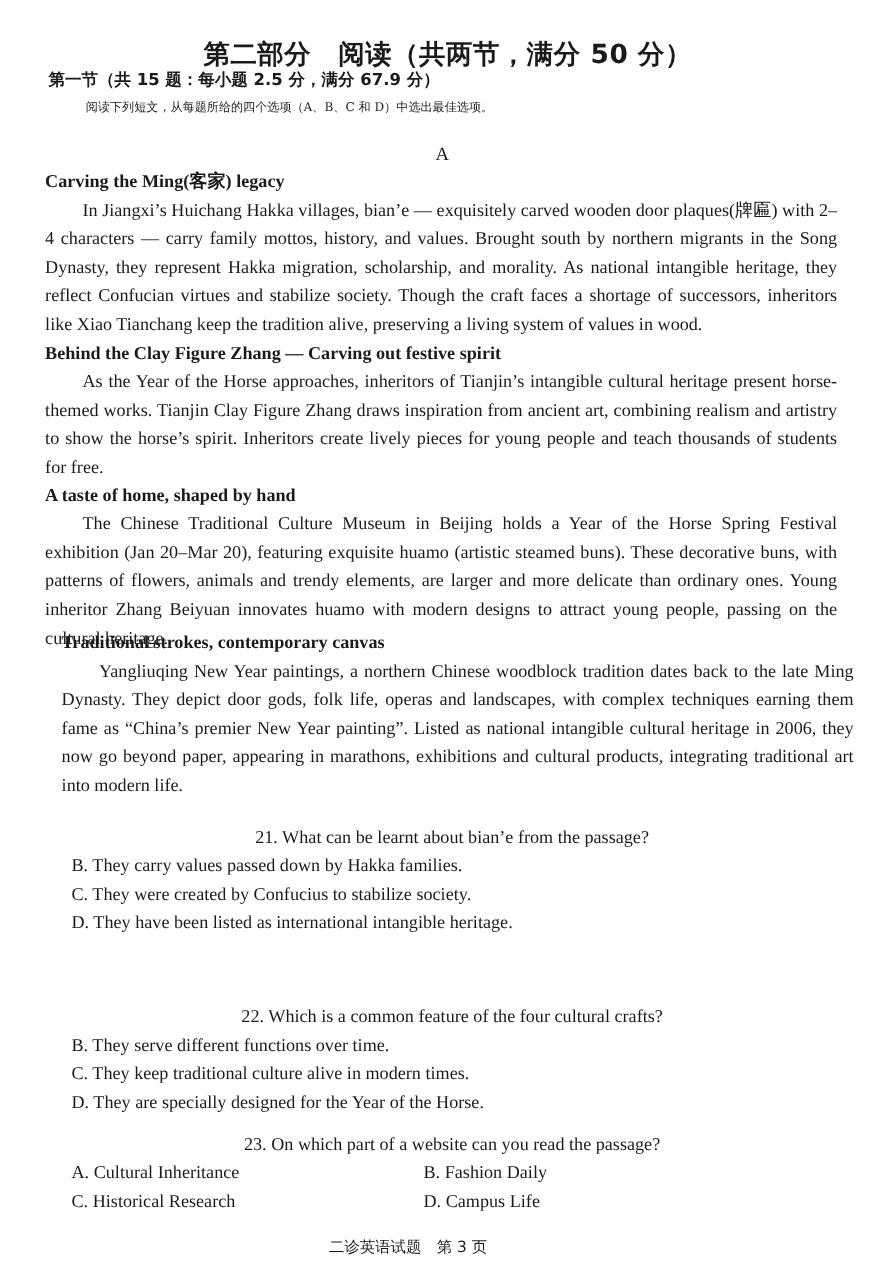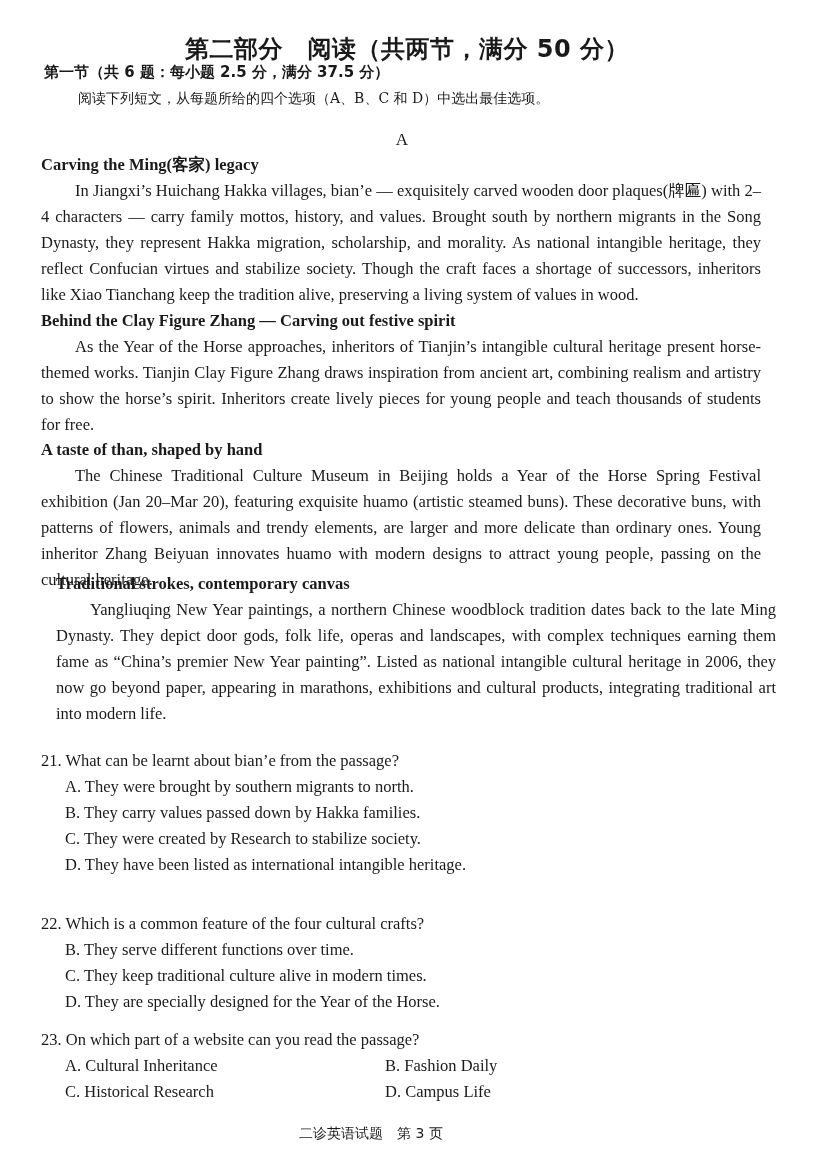--- a/index.html
+++ b/index.html
@@ -2,67 +2,66 @@
 <html><head>
 <meta charset="utf-8">
 <style>
   html, body { margin: 0; padding: 0; background: #ffffff; }
   body { width: 814px; height: 1171px; position: relative; overflow: hidden;
          font-family: "Liberation Serif", "DejaVu Serif", serif; color: #1a1a1a; }
   .page { position: absolute; left: 0; top: 0; width: 814px; height: 1171px; }
   .title { position: absolute; top: 33px; left: 0; width: 814px; text-align: center;
            font-family: "DejaVu Sans", "Liberation Sans", sans-serif; font-size: 24px; font-weight: bold; letter-spacing: 0.5px; }
   .section { position: absolute; top: 63px; left: 44px; font-family: "DejaVu Sans", sans-serif; font-size: 15px; font-weight: bold; }
-  .instr { position: absolute; top: 90px; left: 78px; font-family: "DejaVu Serif", serif; font-size: 14px; }
+  .instr { position: absolute; top: 90px; left: 78px; font-family: "DejaVu Serif", serif; font-size: 11px; }
   .passage-label { position: absolute; top: 130px; left: 0; width: 804px; text-align: center; font-size: 17px; }
   .text-block { position: absolute; left: 41px; width: 720px; font-size: 16.5px; line-height: 26px; }
   .heading { font-weight: bold; font-size: 16.5px; line-height: 26px; }
   .para { text-indent: 34px; text-align: justify; text-align-last: left; }
   .q { position: absolute; left: 41px; width: 740px; font-size: 16.5px; line-height: 26px; }
-  .q .stem { display: block; }
+  .q .stem { display: block; text-align: center; }
   .q .opt { display: block; padding-left: 24px; }
   .q .opt-grid { display: grid; grid-template-columns: 320px 320px; padding-left: 24px; }
   .footer { position: absolute; top: 1125px; left: 0; width: 742px; text-align: center;
             font-family: "DejaVu Sans", sans-serif; font-size: 14px; }
 </style>
 </head>
 <body>
 
 <div class="page">
 
   <div class="title">第二部分　阅读（共两节，满分 50 分）</div>
-  <div class="section">第一节（共 6 题：每小题 2.5 分，满分 37.5 分）</div>
+  <div class="section">第一节（共 15 题：每小题 2.5 分，满分 67.9 分）</div>
   <div class="instr">阅读下列短文，从每题所给的四个选项（A、B、C 和 D）中选出最佳选项。</div>
   <div class="passage-label">A</div>
 
   <div class="text-block" style="top:152px;">
     <div class="heading">Carving the Ming(客家) legacy</div>
     <div class="para">In Jiangxi’s Huichang Hakka villages, bian’e — exquisitely carved wooden door plaques(牌匾) with 2–4 characters — carry family mottos, history, and values. Brought south by northern migrants in the Song Dynasty, they represent Hakka migration, scholarship, and morality. As national intangible heritage, they reflect Confucian virtues and stabilize society. Though the craft faces a shortage of successors, inheritors like Xiao Tianchang keep the tradition alive, preserving a living system of values in wood.</div>
   </div>
 
   <div class="text-block" style="top:308px;">
     <div class="heading">Behind the Clay Figure Zhang — Carving out festive spirit</div>
     <div class="para">As the Year of the Horse approaches, inheritors of Tianjin’s intangible cultural heritage present horse-themed works. Tianjin Clay Figure Zhang draws inspiration from ancient art, combining realism and artistry to show the horse’s spirit. Inheritors create lively pieces for young people and teach thousands of students for free.</div>
   </div>
 
   <div class="text-block" style="top:437px;">
-    <div class="heading">A taste of than, shaped by hand</div>
+    <div class="heading">A taste of home, shaped by hand</div>
     <div class="para">The Chinese Traditional Culture Museum in Beijing holds a Year of the Horse Spring Festival exhibition (Jan 20–Mar 20), featuring exquisite huamo (artistic steamed buns). These decorative buns, with patterns of flowers, animals and trendy elements, are larger and more delicate than ordinary ones. Young inheritor Zhang Beiyuan innovates huamo with modern designs to attract young people, passing on the cultural heritage.</div>
   </div>
 
   <div class="text-block" style="top:571px;margin-left:15px;">
     <div class="heading">Traditional strokes, contemporary canvas</div>
     <div class="para">Yangliuqing New Year paintings, a northern Chinese woodblock tradition dates back to the late Ming Dynasty. They depict door gods, folk life, operas and landscapes, with complex techniques earning them fame as “China’s premier New Year painting”. Listed as national intangible cultural heritage in 2006, they now go beyond paper, appearing in marathons, exhibitions and cultural products, integrating traditional art into modern life.</div>
   </div>
 
   <div class="q" style="top:748px;">
     <span class="stem"><span>21.</span> <span>What can be learnt about bian’e from the passage?</span></span>
-    <span class="opt">A. They were brought by southern migrants to north.</span>
     <span class="opt">B. They carry values passed down by Hakka families.</span>
-    <span class="opt">C. They were created by Research to stabilize society.</span>
+    <span class="opt">C. They were created by Confucius to stabilize society.</span>
     <span class="opt">D. They have been listed as international intangible heritage.</span>
   </div>
 
   <div class="q" style="top:879px;margin-top:32px;">
     <span class="stem"><span>22.</span> <span>Which is a common feature of the four cultural crafts?</span></span>
     <span class="opt">B. They serve different functions over time.</span>
     <span class="opt">C. They keep traditional culture alive in modern times.</span>
     <span class="opt">D. They are specially designed for the Year of the Horse.</span>
   </div>
 

